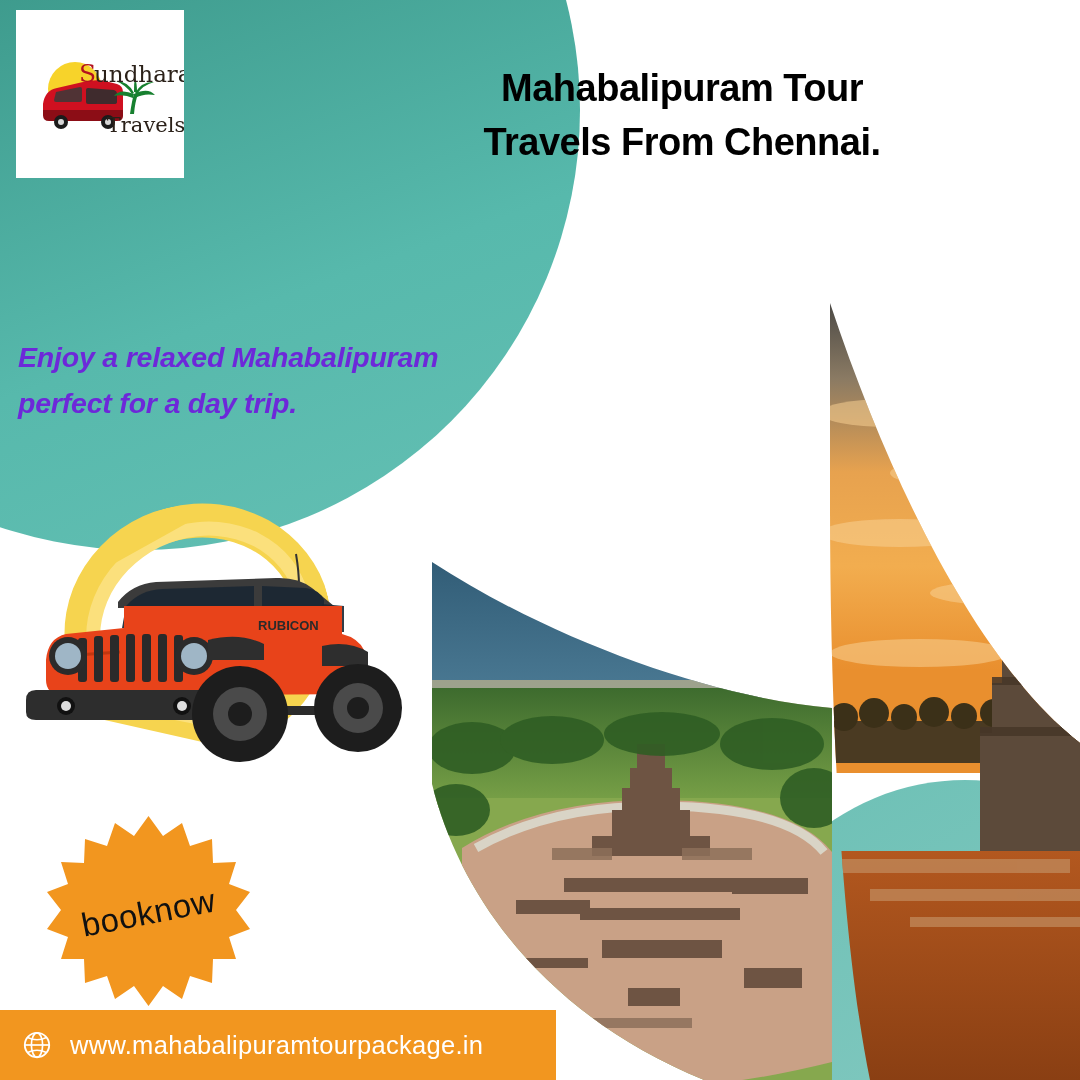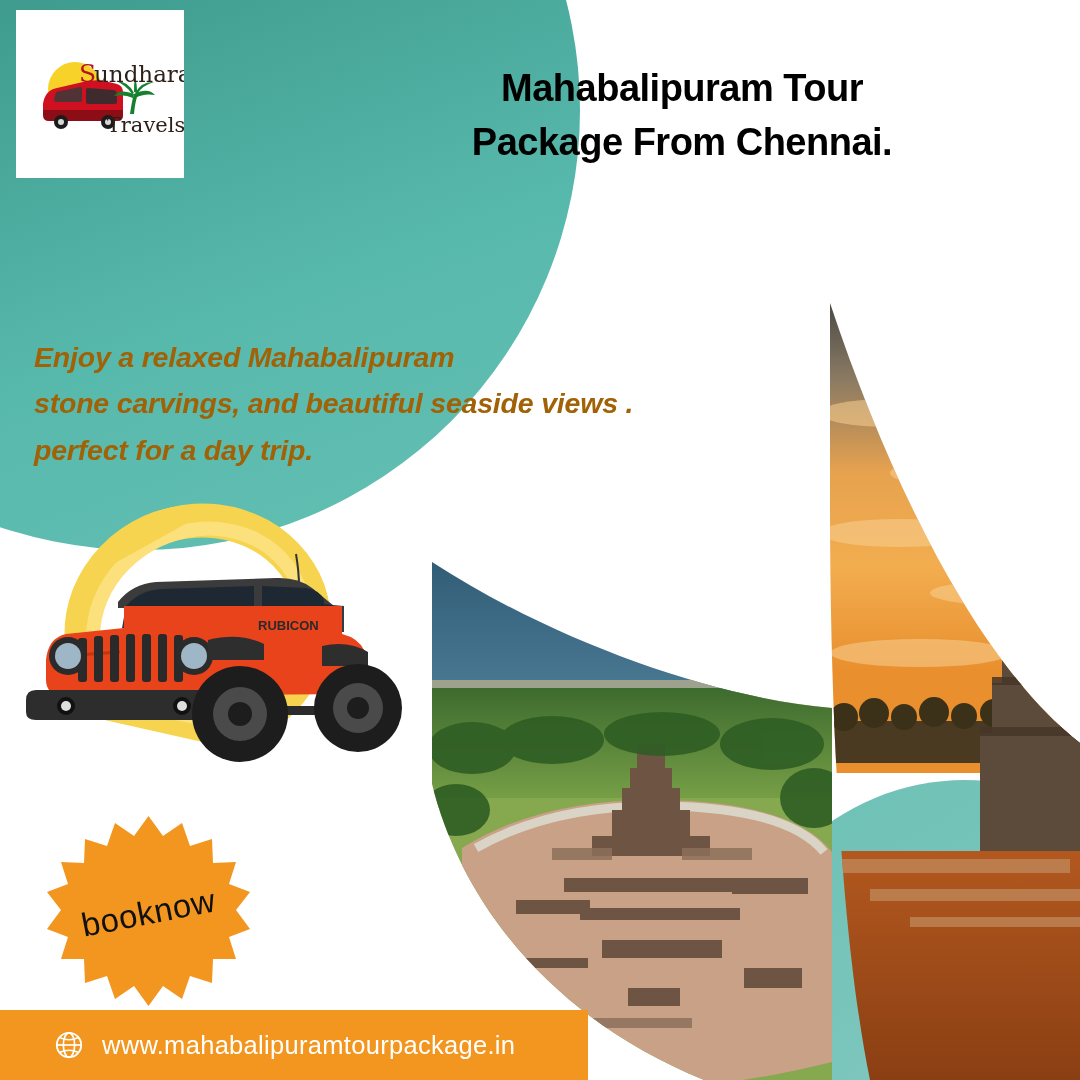--- a/index.html
+++ b/index.html
@@ -27,24 +27,24 @@
   
   .headline{
     position:absolute;left:322px;top:62px;width:720px;
     font-family:"Liberation Sans",sans-serif;
     font-weight:bold;font-size:38px;line-height:1.42;
     letter-spacing:-0.5px;color:#000000;text-align:center;
   }
 
   
   .body-copy{
-    position:absolute;left:34px;top:334px;width:800px;
+    position:absolute;left:18px;top:334px;width:800px;
     font-family:"Liberation Sans",sans-serif;
     font-weight:bold;font-style:italic;font-size:28.5px;line-height:1.63;
-    color:#a16207;letter-spacing:-0.2px;
+    color:#6d28d9;letter-spacing:-0.2px;
   }
   .body-copy .ln{display:block;white-space:nowrap;}
 
   
   .jeep-wrap{position:absolute;left:22px;top:496px;width:380px;height:272px;}
   .brush{
     position:absolute;left:42px;top:8px;width:268px;height:250px;
     border-radius:50%;
     border:34px solid #f6d44f;
     box-sizing:border-box;
@@ -80,21 +80,21 @@
     position:absolute;left:0;top:0;width:205px;height:198px;
     display:flex;align-items:center;justify-content:center;
     font-family:"Liberation Sans",sans-serif;
     font-size:33px;color:#111;transform:rotate(-11deg);
     letter-spacing:0.5px;
   }
 
   
   .footer{
     position:absolute;left:0;bottom:0;width:556px;height:70px;
-    background:#f2961f;display:flex;align-items:center;padding-left:32px;
+    background:#f2961f;display:flex;align-items:center;
   }
   .footer .globe{margin-left:22px;width:30px;height:30px;flex:0 0 auto;}
   .footer .url{
     margin-left:18px;color:#ffffff;font-size:25.5px;
     font-family:"Liberation Sans",sans-serif;letter-spacing:0.3px;
   }
 </style>
 </head>
 <body>
 
@@ -131,26 +131,25 @@
       </g>
 
       <text x="63" y="72" font-family="DejaVu Serif, serif" font-size="25" fill="#b3121f">S</text>
       <text x="78" y="72" font-family="DejaVu Serif, serif" font-size="23" fill="#2b2119">undhara</text>
       <text x="130" y="122" font-family="DejaVu Serif, serif" font-size="21" fill="#2b2119" text-anchor="middle">Travels</text>
     </svg>
   </div>
 
   <div class="headline">
     <div>Mahabalipuram Tour</div>
-    <div>Package From Chennai.</div>
+    <div>Travels From Chennai.</div>
   </div>
 
   <div class="body-copy">
     <span class="ln">Enjoy a relaxed Mahabalipuram</span>
-    <span class="ln">stone carvings, and beautiful seaside views .</span>
     <span class="ln">perfect for a day trip.</span>
   </div>
 
   <div class="jeep-wrap">
     <div class="brush"></div>
     <div class="brush2"></div>
     <svg class="jeep" viewBox="0 0 380 234">
 
       <path d="M274 20 q3 18 3 32" stroke="#333" stroke-width="2" fill="none"></path>
 

